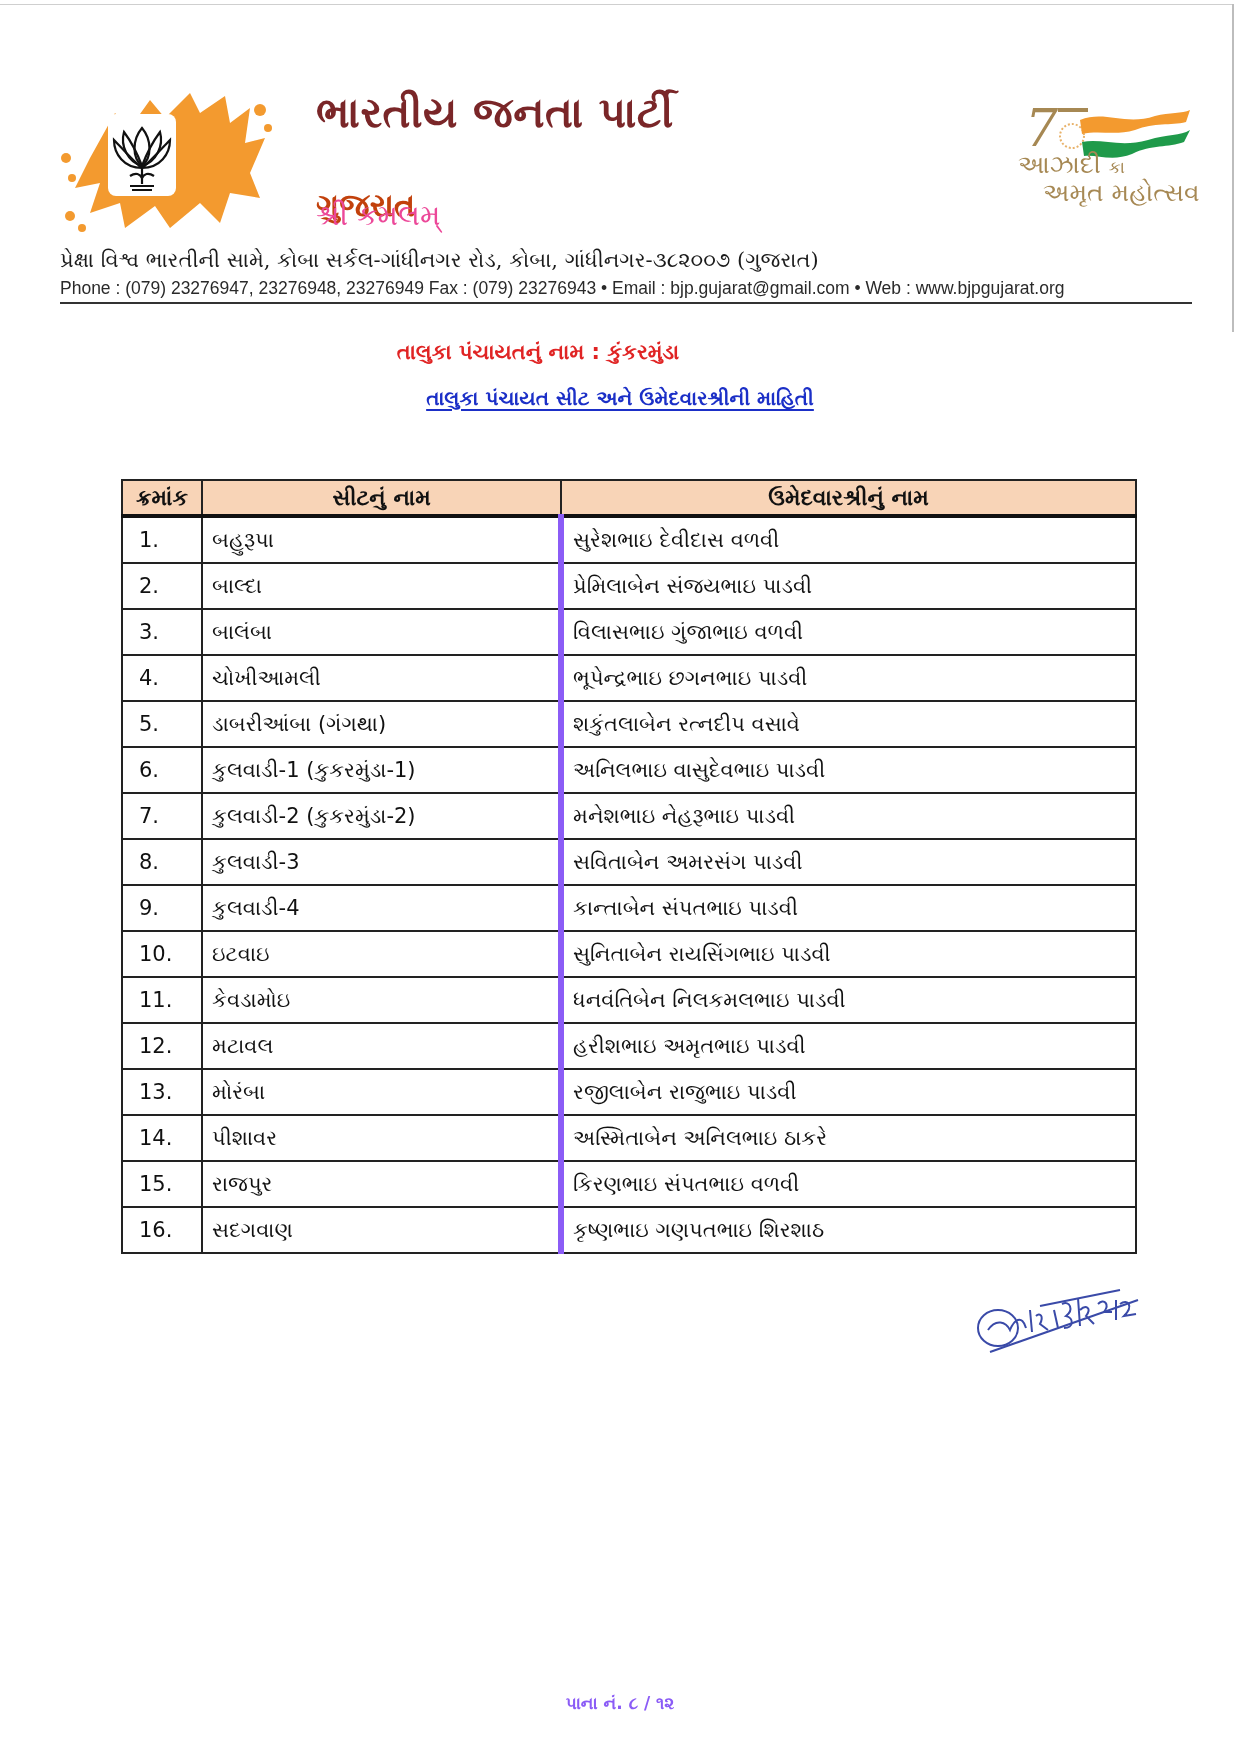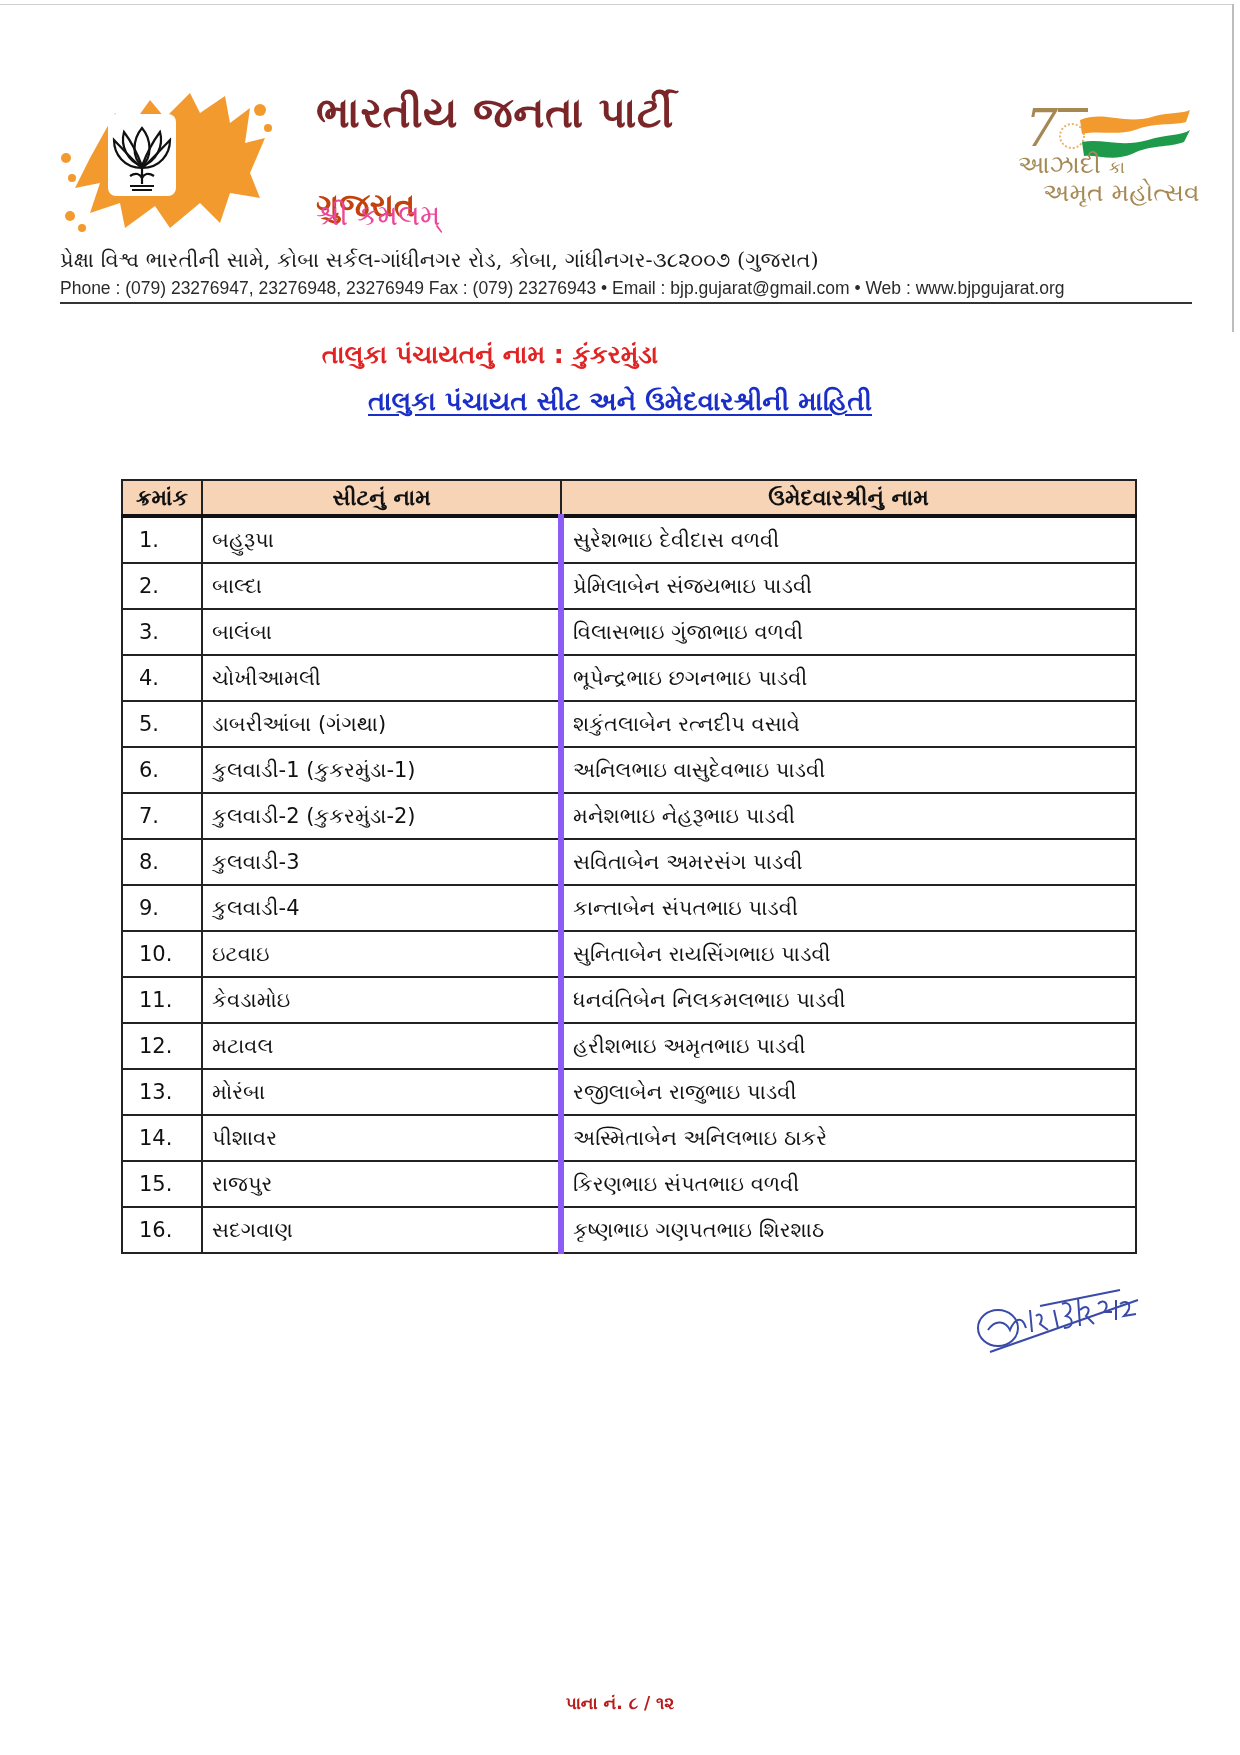--- a/index.html
+++ b/index.html
@@ -16,39 +16,39 @@
   .azadi { position: absolute; left: 1020px; top: 96px; width: 190px; height: 120px; }
   .azadi-line1 { position: absolute; left: 1018px; top: 150px; font-size: 25px; color: #a68853; white-space: nowrap; }
   .azadi-line1 .small { font-size: 17px; }
   .azadi-line2 { position: absolute; left: 1043px; top: 178px; font-size: 25px; color: #a68853; white-space: nowrap; }
 
   .address { position: absolute; left: 60px; top: 248px; font-size: 21px; color: #1a1a1a; white-space: nowrap; font-family: "DejaVu Serif", serif; }
   .contact { position: absolute; left: 60px; top: 278px; font-size: 17.5px; color: #2a2a2a; white-space: nowrap; font-family: "Liberation Sans", sans-serif; text-align: center; }
   .header-rule { position: absolute; left: 60px; top: 302px; width: 1132px; height: 2px; background: #333; }
 
   
-  .title-main { position: absolute; left: 0; width: 980px; top: 340px; text-align: center; font-size: 25px; font-weight: bold; color: #e02424; }
+  .title-main { position: absolute; left: 0; width: 980px; top: 340px; text-align: center; font-size: 21px; font-weight: bold; color: #e02424; padding-left: 48px; }
   .title-sub { position: absolute; left: 0; width: 1240px; top: 386px; text-align: center; }
-  .title-sub span { font-size: 26px; font-weight: bold; color: #1b2fc7; text-decoration: underline; text-underline-offset: 4px; margin-top: 8px; }
+  .title-sub span { font-size: 20px; font-weight: bold; color: #1b2fc7; text-decoration: underline; text-underline-offset: 4px; margin-top: 8px; }
 
   
   .tbl { position: absolute; left: 121px; top: 435px; width: 1016px; border-collapse: collapse; margin-top: 44px; }
   .tbl th { background: #f8d4b7; height: 33px; font-size: 22px; font-weight: bold; color: #111; border: 2px solid #222; border-bottom: 4px solid #111; padding: 0; }
   .tbl td { height: 44px; font-size: 21px; border: 2px solid #222; padding: 0 0 0 9px; color: #111; }
   .tbl .c1 { width: 63px; }
   .tbl .c2 { width: 354px; }
   .tbl .c3 { width: 577px; }
   .tbl td.c1 { padding-left: 16px; }
   .tbl td.c3 { border-left: 6px solid #8b5cf6; }
   .tbl th.c3 { border-left: 1px solid #1d4ed8; }
 
   
   .signature { position: absolute; left: 970px; top: 1270px; width: 180px; height: 90px; }
 
-  .footer { position: absolute; left: 0; width: 1240px; top: 1693px; text-align: center; font-size: 17px; font-weight: bold; color: #b91c1c; }
+  .footer { position: absolute; left: 0; width: 1240px; top: 1693px; text-align: center; font-size: 17px; font-weight: bold; color: #8b5cf6; }
 </style>
 </head>
 <body>
 
 <div class="page-edge-top"></div>
 <div class="page-edge-right"></div>
 
 <svg class="logo" viewBox="0 0 220 150">
   <path d="M30 70 L55 25 L70 40 L90 12 L105 30 L130 5 L140 25 L165 8 L170 35 L190 20 L185 55 L205 50 L190 85 L200 110 L170 105 L160 135 L140 115 L110 140 L95 118 L65 140 L60 115 L30 125 L40 95 L15 100 Z" fill="#f39a2f"></path>
   <circle cx="200" cy="22" r="6" fill="#f39a2f"></circle>

